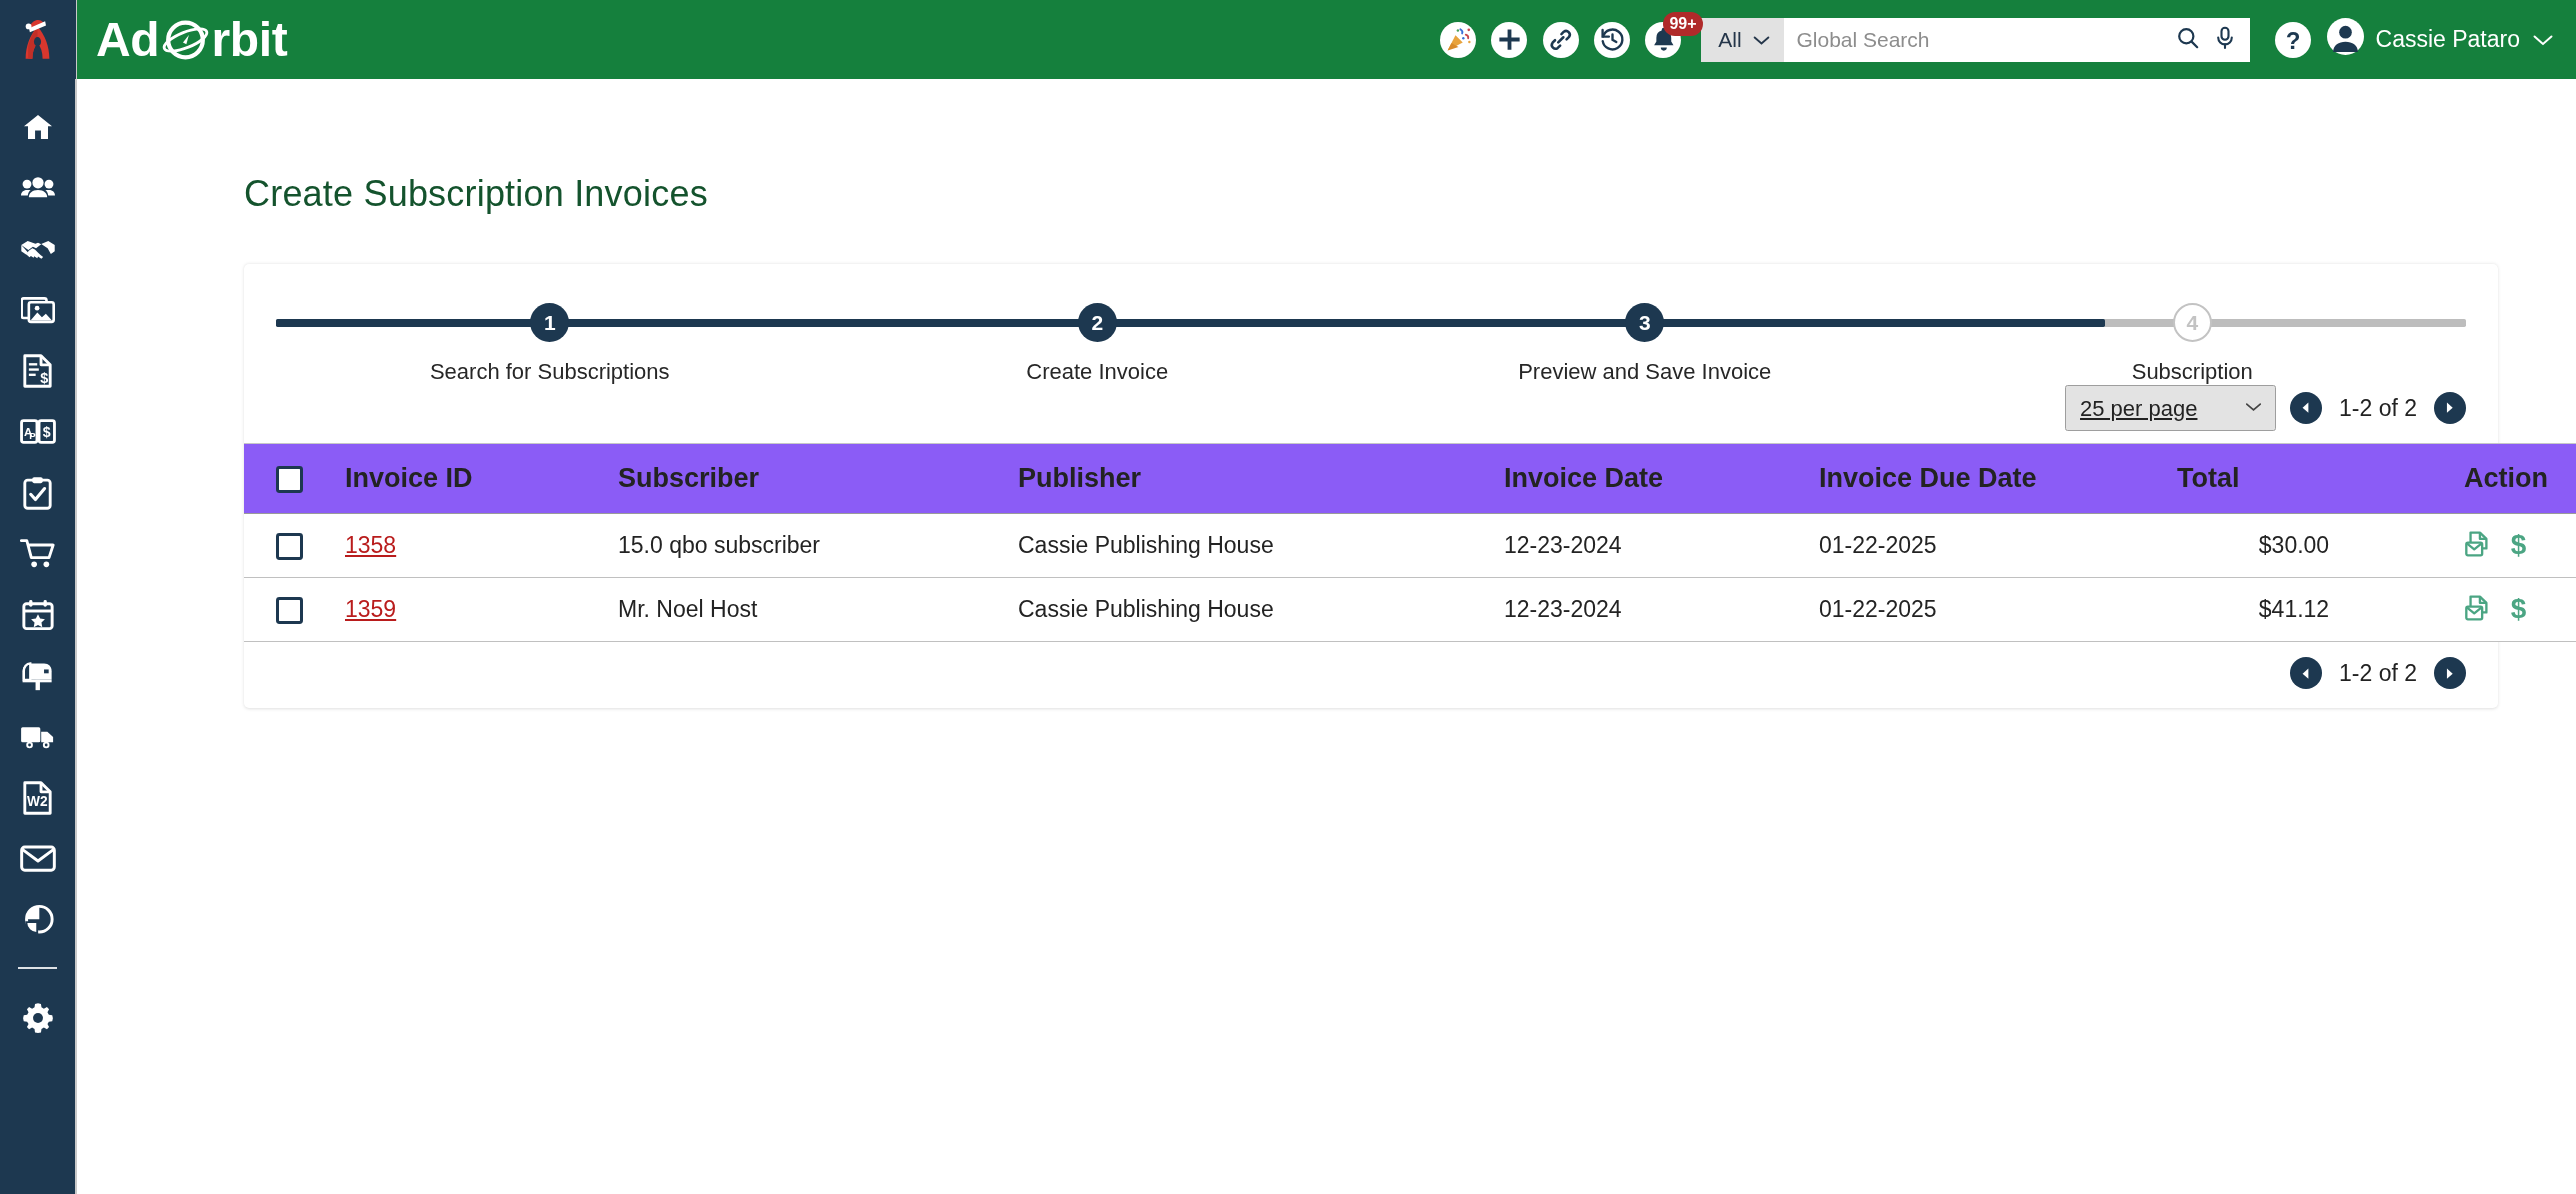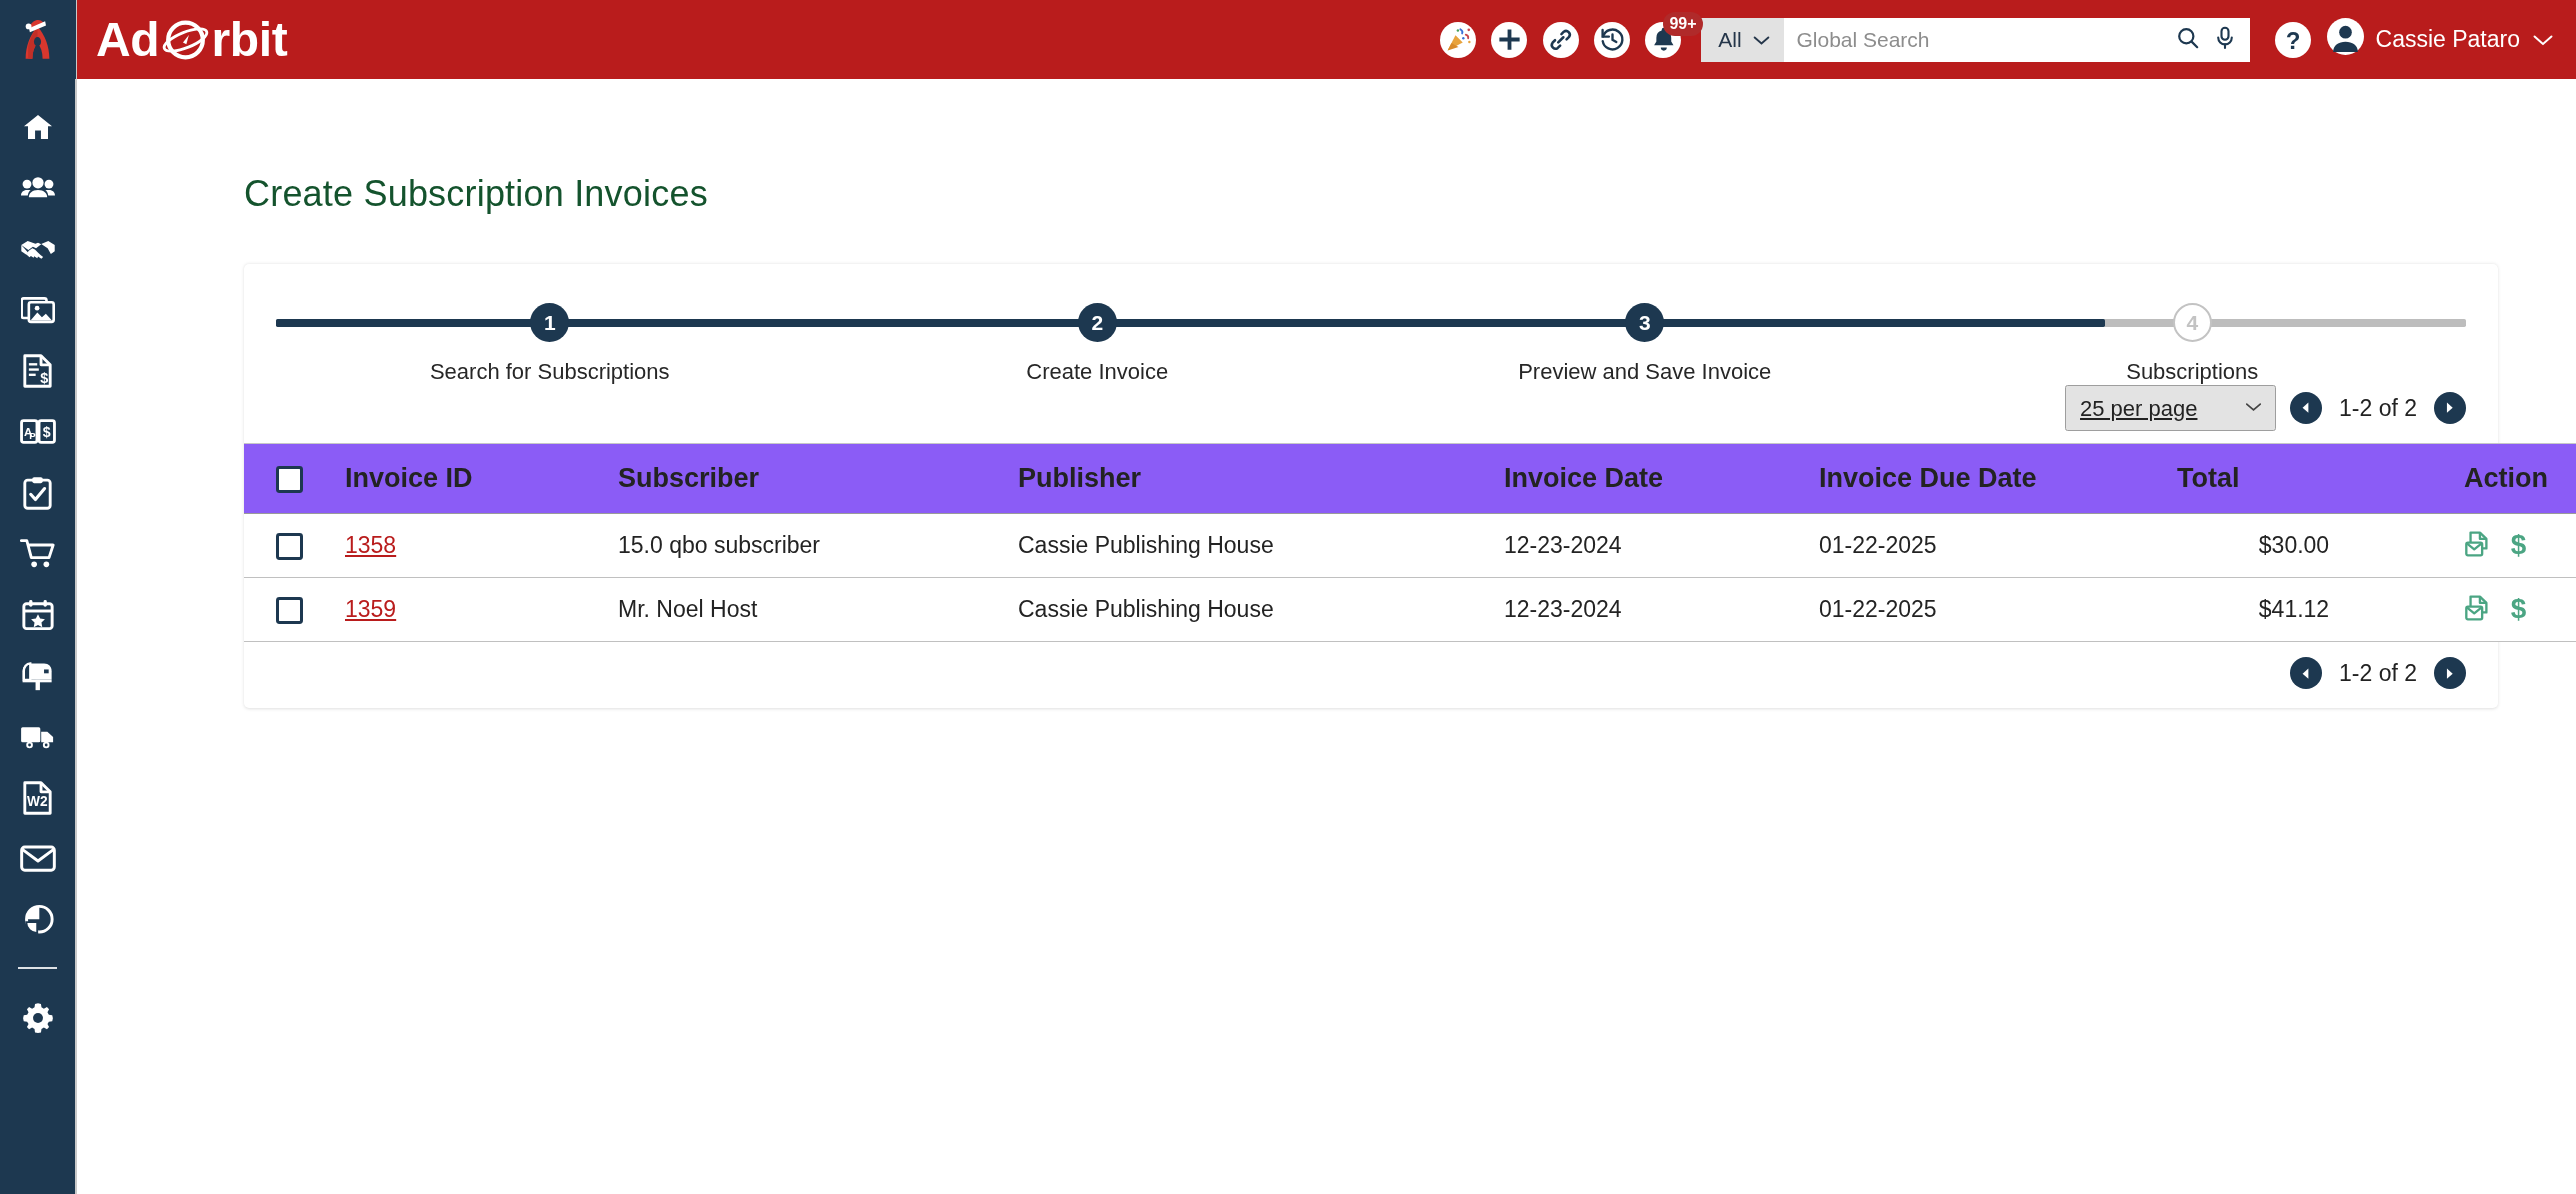--- a/index.html
+++ b/index.html
@@ -49,21 +49,21 @@
     display: flex;
     flex-direction: column;
     background: #ffffff;
     min-width: 0;
   }
 
   
   .topbar {
     height: 79px;
     min-height: 79px;
-    background: #b91c1c;
+    background: #15803d;
     display: flex;
     align-items: center;
     padding-left: 19px;
     padding-right: 22px;
   }
   .brand {
     color: #ffffff;
     font-size: 48px;
     font-weight: 700;
     letter-spacing: -0.4px;
@@ -608,21 +608,21 @@
               <div class="step-label">Create Invoice</div>
             </div>
 
             <div class="step">
               <div class="step-dot">3</div>
               <div class="step-label">Preview and Save Invoice</div>
             </div>
 
             <div class="step">
               <div class="step-dot inactive">4</div>
-              <div class="step-label">Subscriptions</div>
+              <div class="step-label">Subscription</div>
             </div>
 
           </div>
         </div>
       </div>
 
       <div class="table-toolbar">
         <span class="select-wrap">
           <select class="per-page-select">
             <option>25 per page</option>

